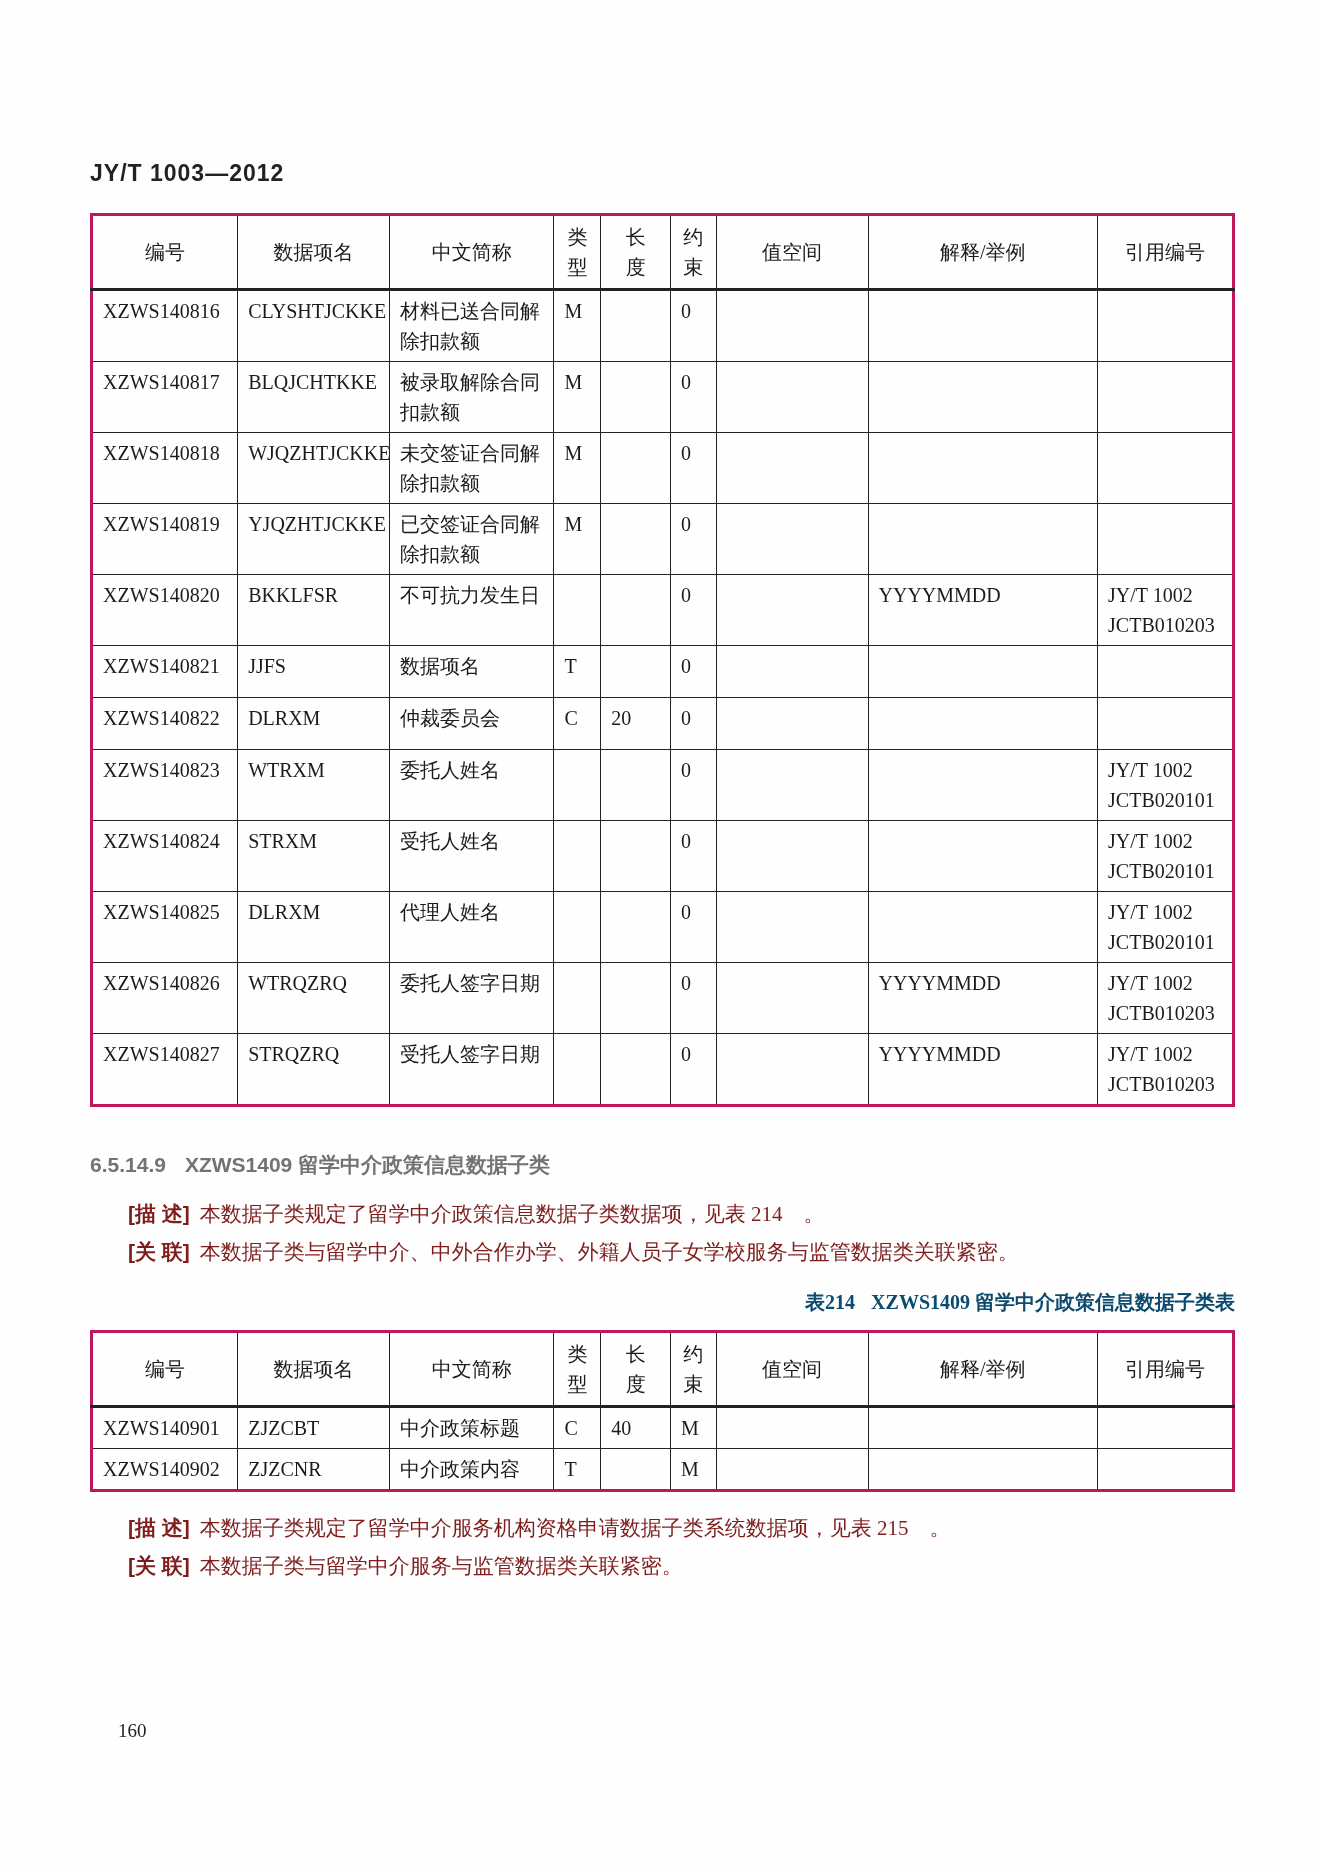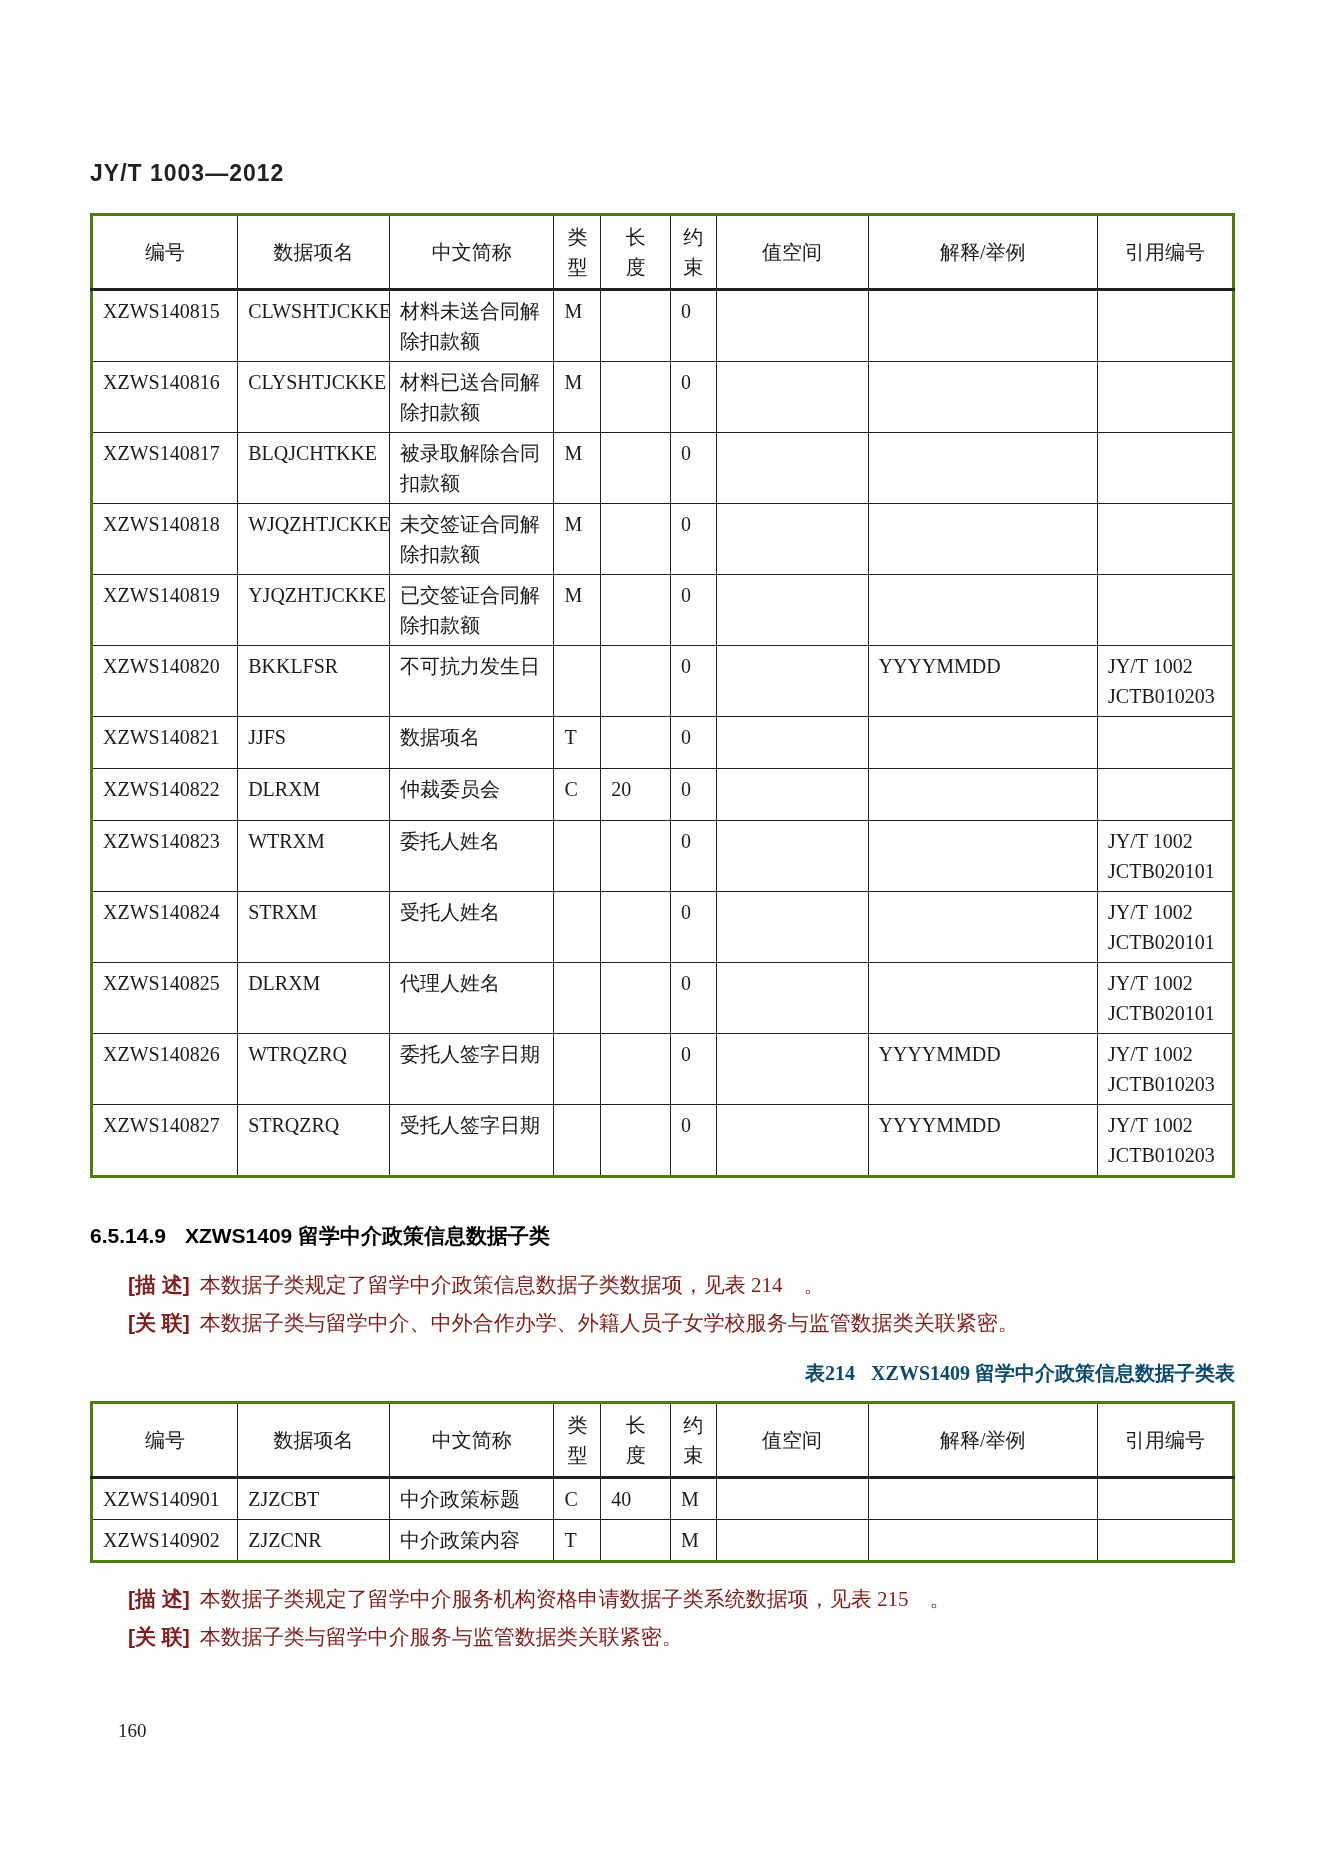--- a/index.html
+++ b/index.html
@@ -13,21 +13,21 @@
     box-sizing:border-box;
     overflow:hidden;
   }
   .doc-code {
     font-family:"Liberation Sans","DejaVu Sans",sans-serif;
     font-weight:bold; font-size:23px; line-height:26px;
     color:#222; letter-spacing:1px;
   }
   table.data {
     width:100%; border-collapse:collapse; table-layout:fixed;
-    border:3px solid #4d7c0f;
+    border:3px solid #be185d;
   }
   table.t1 { margin-top:27px; }
   table.t2 { margin-top:15px; }
   table.data th, table.data td {
     border:1.5px solid #222;
     font-weight:normal;
   }
   table.data thead th {
     border-bottom:3px solid #222;
     text-align:center; vertical-align:middle;
@@ -39,21 +39,21 @@
   table.data td {
     vertical-align:top; font-size:20px; line-height:30px;
     padding:5px 10px; text-align:left;
   }
   td.code { font-size:18px; padding:6px 6px 5px 11px; }
   td.cn   { padding:5px 14px; text-align:justify; text-justify:inter-character; }
   td.ctr  { text-align:center; font-size:18px; padding:6px 2px 5px 2px; }
   td.rt   { text-align:right;  font-size:18px; padding:6px 8px 5px 2px; }
   .section-heading {
     font-family:"Liberation Sans","DejaVu Sans",sans-serif;
-    font-weight:bold; font-size:21px; line-height:28px; color:#000000;
+    font-weight:bold; font-size:21px; line-height:28px; color:#737373;
   }
   .h1409 { margin-top:44px; }
   .h1410 { margin-top:36px; }
   .section-heading .sp { margin-left:19px; }
   .para {
     font-size:21px; line-height:38px; color:#7f1d1d;
     padding-left:38px;
   }
   .para-block1 { margin-top:16px; }
   .para-block2 { margin-top:17px; }
@@ -105,31 +105,20 @@
 度</th>
         <th>约
 束</th>
         <th>值空间</th>
         <th>解释/举例</th>
         <th>引用编号</th>
       </tr>
     </thead>
     <tbody>
 
-        <tr>
-          <td class="code">XZWS140815</td>
-          <td class="code">CLWSHTJCKKE</td>
-          <td class="cn">材料未送合同解除扣款额</td>
-          <td class="ctr">M</td>
-          <td class="rt"></td>
-          <td class="ctr">0</td>
-          <td class="code"></td>
-          <td class="code"></td>
-          <td class="code"></td>
-        </tr>
 
         <tr>
           <td class="code">XZWS140816</td>
           <td class="code">CLYSHTJCKKE</td>
           <td class="cn">材料已送合同解除扣款额</td>
           <td class="ctr">M</td>
           <td class="rt"></td>
           <td class="ctr">0</td>
           <td class="code"></td>
           <td class="code"></td>

